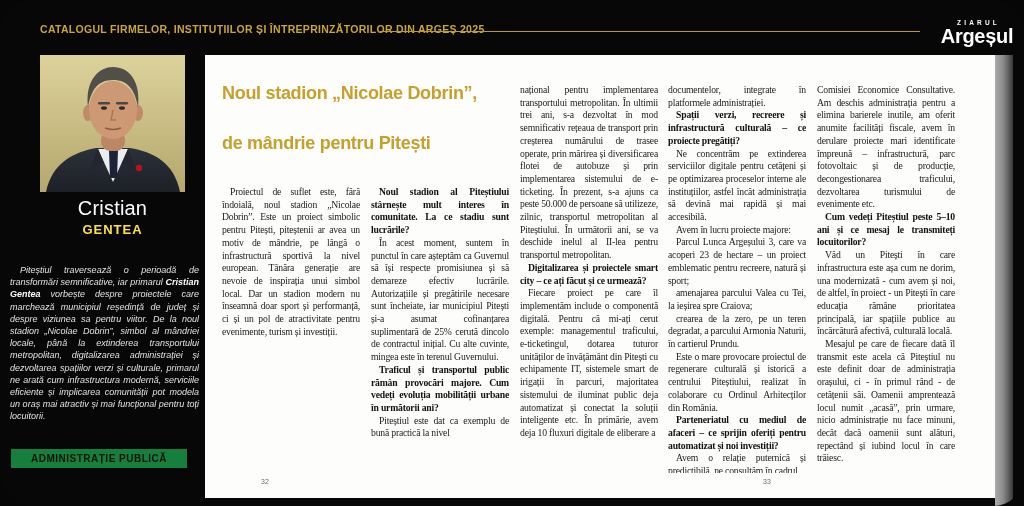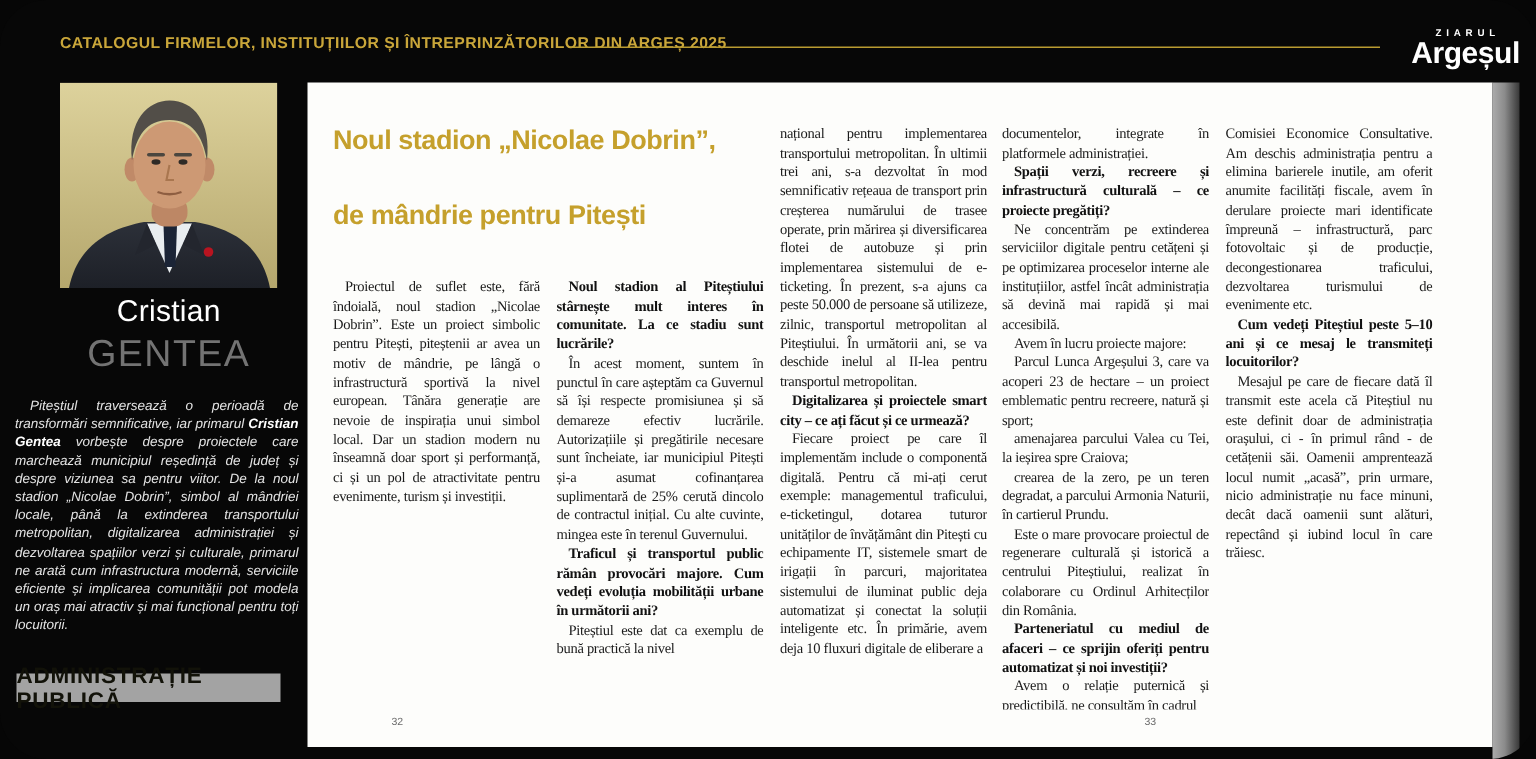--- a/index.html
+++ b/index.html
@@ -12,27 +12,27 @@
   .header-rule{position:absolute;left:380px;top:31px;width:540px;height:1px;background:#b folder;
                background:#b99b31;}
   .logo{position:absolute;left:938px;top:20px;width:78px;text-align:center;color:#fff;line-height:1;}
   .logo-top{display:block;font-size:6.5px;letter-spacing:3.2px;font-weight:bold;margin-left:3px;}
   .logo-main{display:block;font-size:20px;font-weight:bold;margin-top:-1px;letter-spacing:-0.3px;}
 
   
   .photo{position:absolute;left:40px;top:55px;width:145px;height:137px;overflow:hidden;}
   .fname{position:absolute;left:40px;top:197px;width:145px;text-align:center;color:#fff;
          font-size:20px;font-weight:normal;letter-spacing:.2px;}
-  .lname{position:absolute;left:40px;top:222px;width:145px;text-align:center;color:#737373;
-         font-size:25px;font-weight:normal;letter-spacing:1px;}
+  .lname{position:absolute;left:40px;top:222px;width:145px;text-align:center;color:#fde047;
+         font-size:13px;font-weight:bold;letter-spacing:1px;}
   .bio{position:absolute;left:10px;top:264px;width:189px;margin:0;color:#e3e3e3;font-style:italic;
        font-size:9px;line-height:12.2px;text-align:justify;text-indent:10px;}
   .bio b{color:#fff;}
-  .badge{position:absolute;left:11px;top:449px;width:176px;height:19px;background:#a3a3a3;
-         color:#121209;font-size:15px;font-weight:bold;letter-spacing:.5px;
+  .badge{position:absolute;left:11px;top:449px;width:176px;height:19px;background:#15803d;
+         color:#121209;font-size:10px;font-weight:bold;letter-spacing:.5px;
          display:flex;align-items:center;justify-content:center;}
 
   
   .panel{position:absolute;left:205px;top:55px;width:790px;height:443px;background:#fdfdfb;}
   .page-edge{position:absolute;left:995px;top:55px;width:18px;height:451px;
              background:linear-gradient(90deg,#ababab,#8b8b8b 45%,#383838);}
   .title{position:absolute;left:17px;top:26px;width:300px;margin:0;color:#c5a02c;
          font-size:18px;line-height:25px;font-weight:bold;letter-spacing:-0.3px;}
 
   .col{position:absolute;width:138px;overflow:hidden;}
@@ -138,20 +138,21 @@
         <p class="para answer">Parcul Lunca Argeșului 3, care va acoperi 23 de hectare – un proiect emblematic pentru recreere, natură și sport;</p>
         <p class="para answer">amenajarea parcului Valea cu Tei, la ieșirea spre Craiova;</p>
         <p class="para answer">crearea de la zero, pe un teren degradat, a parcului Armonia Naturii, în cartierul Prundu.</p>
         <p class="para answer">Este o mare provocare proiectul de regenerare culturală și istorică a centrului Piteștiului, realizat în colaborare cu Ordinul Arhitecților din România.</p>
         <p class="para question">Parteneriatul cu mediul de afaceri – ce sprijin oferiți pentru automatizat și noi investiții?</p>
         <p class="para answer">Avem o relație puternică și predictibilă, ne consultăm în cadrul</p>
       </div>
     <div class="col col5">
         <p class="para continuation">Comisiei Economice Consultative. Am deschis administrația pentru a elimina barierele inutile, am oferit anumite facilități fiscale, avem în derulare proiecte mari identificate împreună – infrastructură, parc fotovoltaic și de producție, decongestionarea traficului, dezvoltarea turismului de evenimente etc.</p>
         <p class="para question">Cum vedeți Piteștiul peste 5–10 ani și ce mesaj le transmiteți locuitorilor?</p>
+        <p class="para answer">Văd un Pitești în care infrastructura este așa cum ne dorim, una modernizată - cum avem și noi, de altfel, în proiect - un Pitești în care educația rămâne prioritatea principală, iar spațiile publice au încărcătură afectivă, culturală locală.</p>
         <p class="para answer">Mesajul pe care de fiecare dată îl transmit este acela că Piteștiul nu este definit doar de administrația orașului, ci - în primul rând - de cetățenii săi. Oamenii amprentează locul numit „acasă”, prin urmare, nicio administrație nu face minuni, decât dacă oamenii sunt alături, repectând și iubind locul în care trăiesc.</p>
       </div>
 
     <div class="pagenum left">32</div>
     <div class="pagenum right">33</div>
   </div>
 
   <div class="page-edge"></div>
 </div>
 

